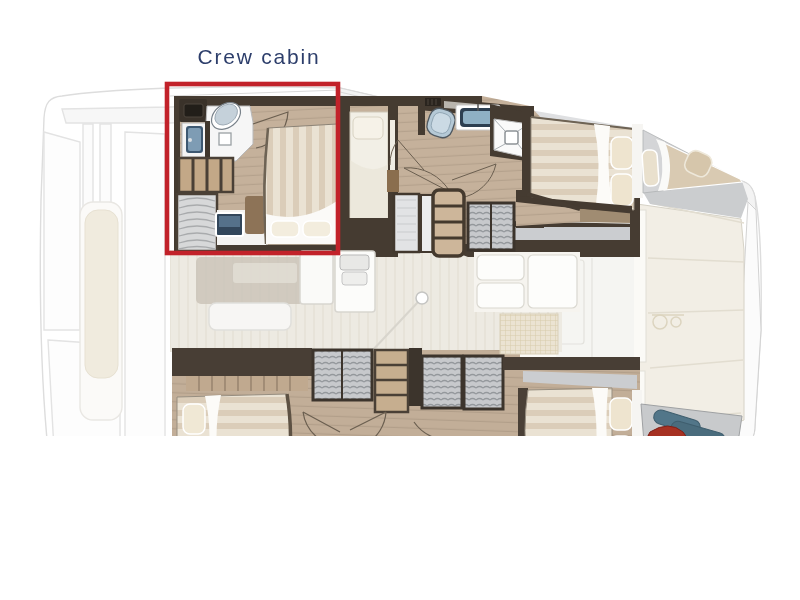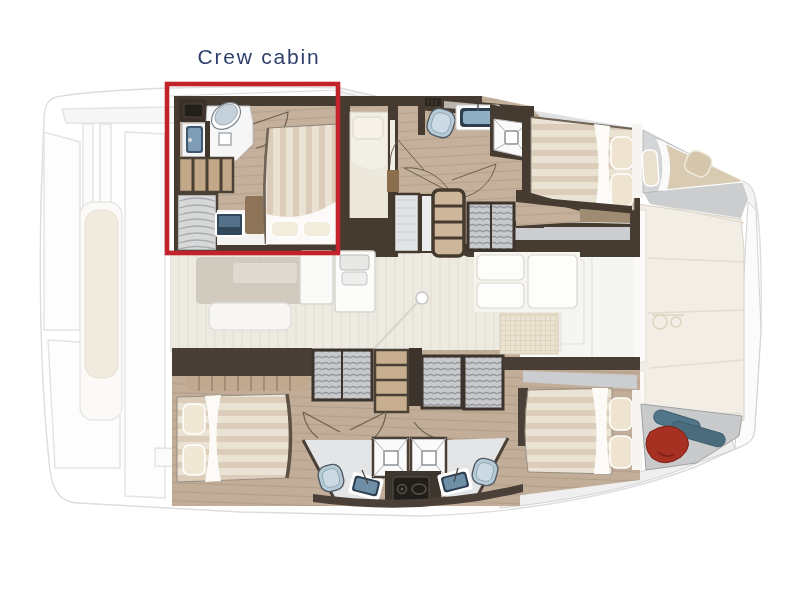--- a/index.html
+++ b/index.html
@@ -1,16 +1,16 @@
 <!DOCTYPE html>
 <html><head>
 <meta charset="utf-8">
 <style>
   html,body{margin:0;padding:0;background:#ffffff;}
-  #page{position:relative;width:800px;height:600px;overflow:hidden;background:#0f766e;
+  #page{position:relative;width:800px;height:436px;overflow:hidden;background:#0f766e;
         font-family:"Liberation Sans",sans-serif;}
 </style>
 </head>
 <body>
 <div id="page">
 <svg width="800" height="600" viewBox="0 0 800 600" xmlns="http://www.w3.org/2000/svg">
 <defs>
   <pattern id="wood" width="200" height="9" patternUnits="userSpaceOnUse" patternTransform="rotate(-3)">
     <rect width="200" height="9" fill="#c5b19b"></rect>
     <rect y="7.8" width="200" height="1.2" fill="#b5a28d"></rect>

